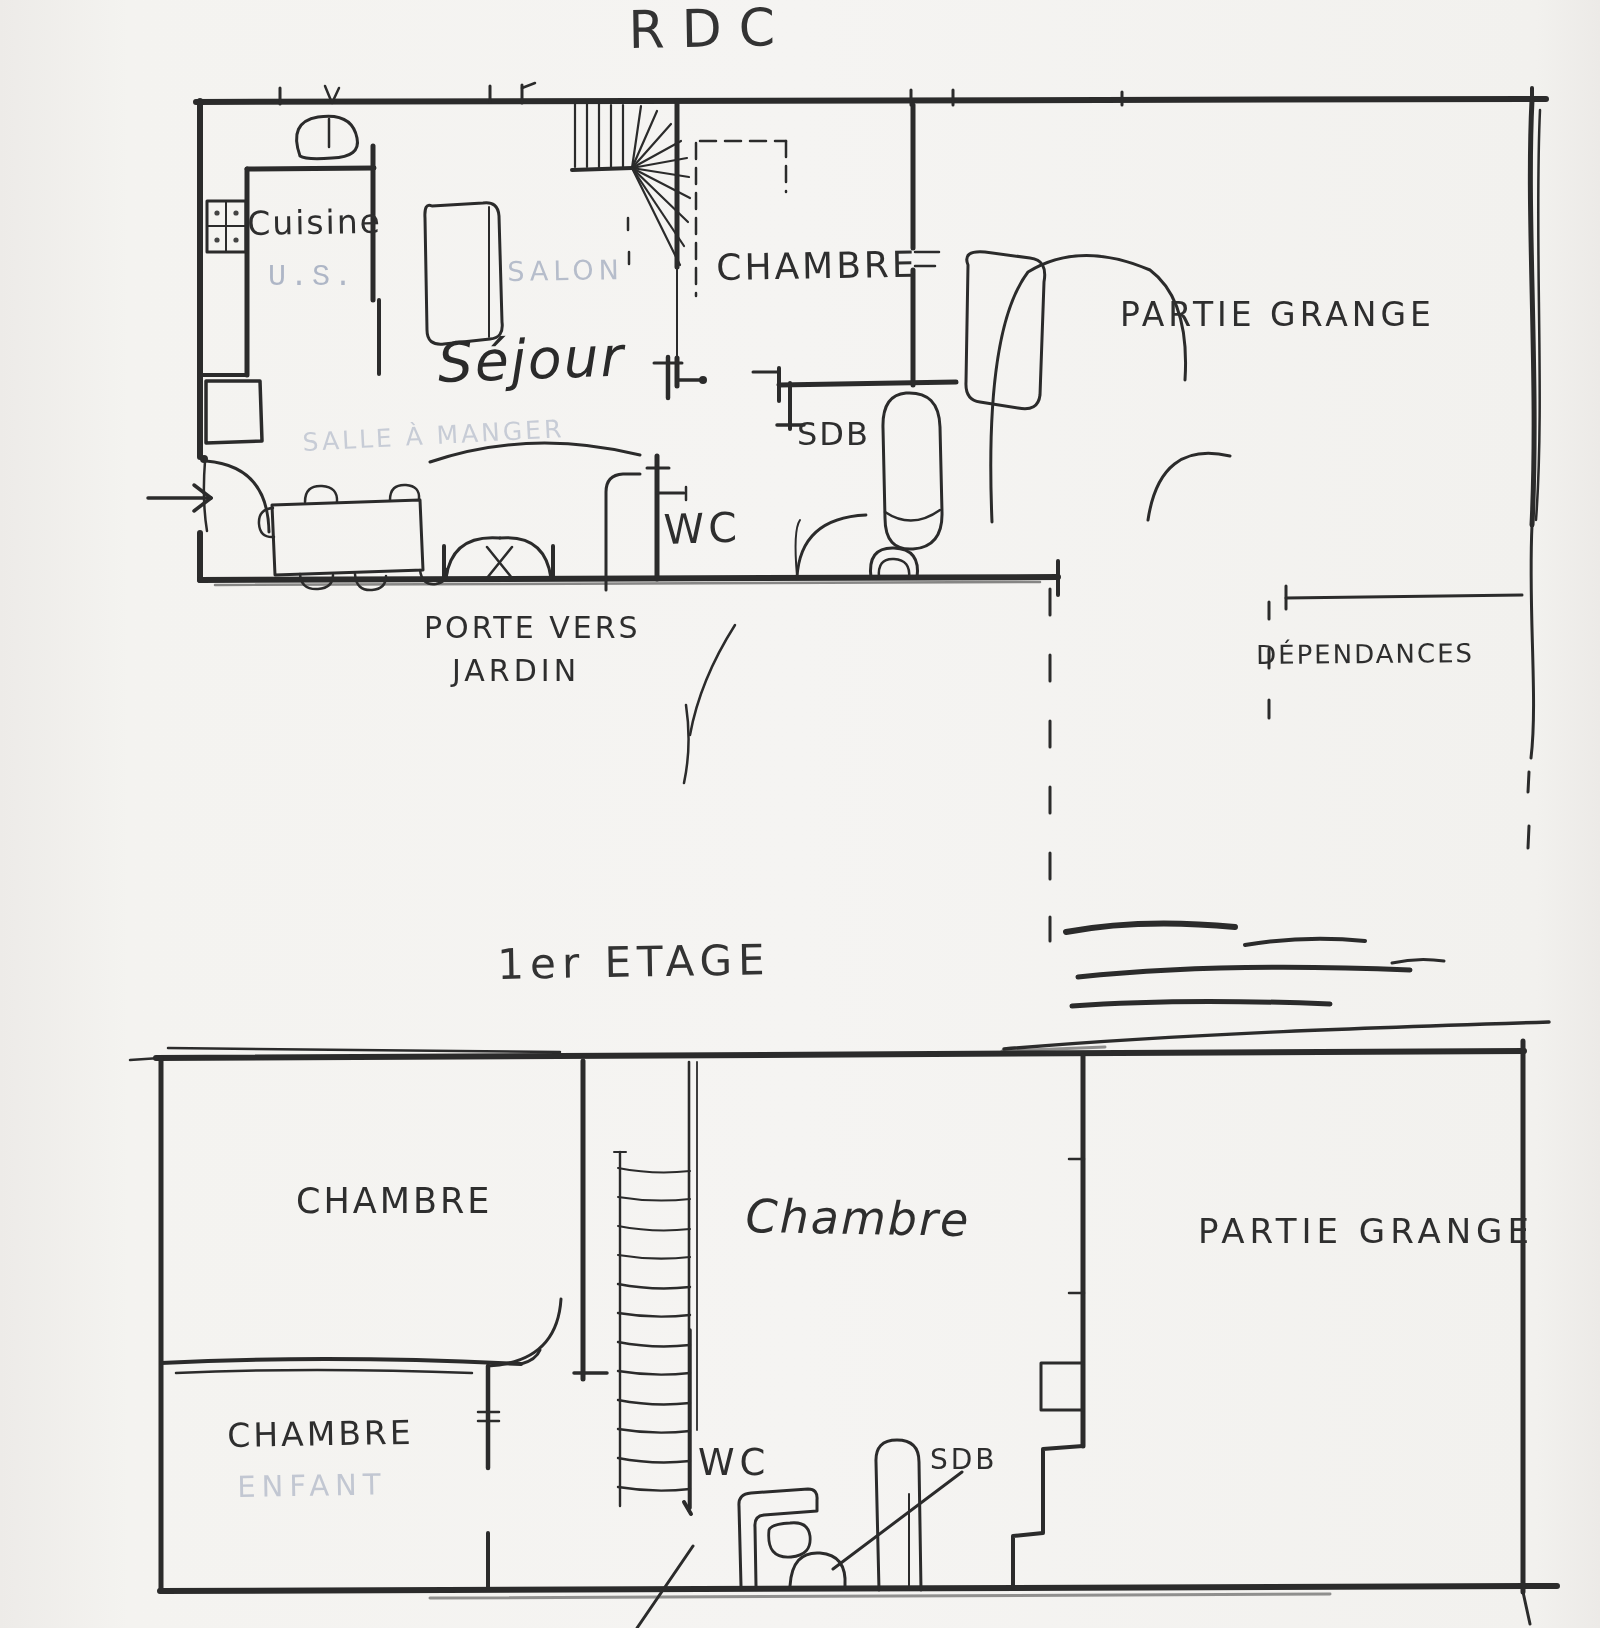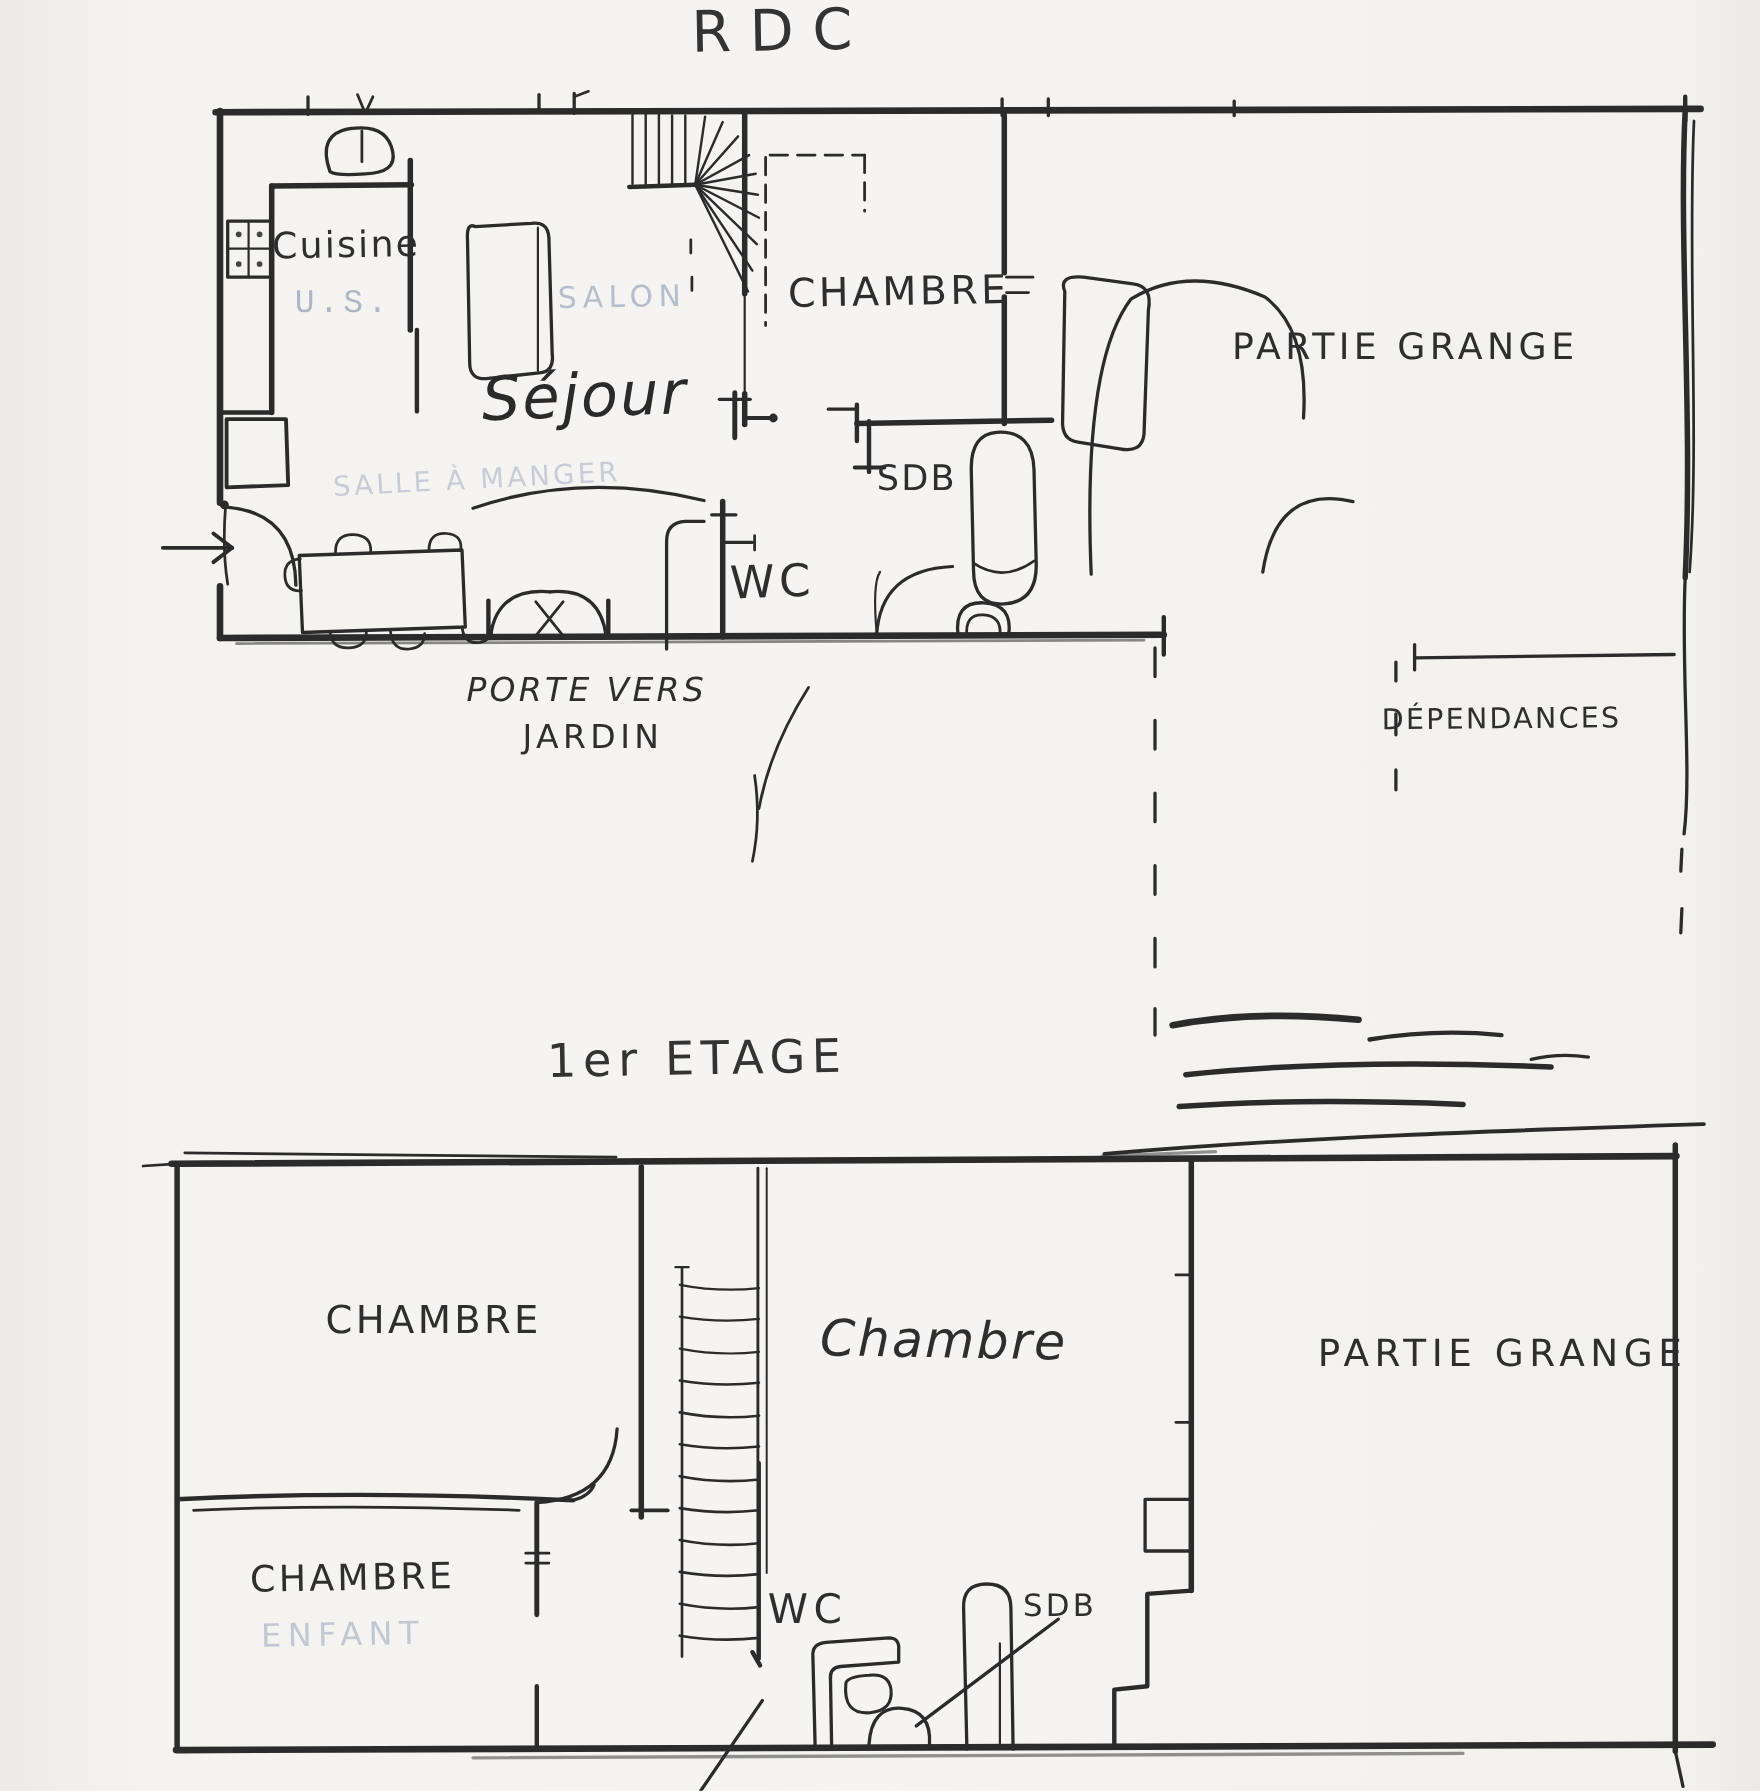--- a/index.html
+++ b/index.html
@@ -286,23 +286,23 @@
 <div class="lbl hand cursive" style="left:437px;top:336px;font-size:55px;letter-spacing:2px;transform:rotate(-2deg);color:#2a2a2a;">Séjour</div>
 
 <div class="lbl hand" style="left:716px;top:250px;font-size:36px;letter-spacing:3px;transform:rotate(-1deg);">CHAMBRE</div>
 
 <div class="lbl hand" style="left:797px;top:418px;font-size:32px;letter-spacing:2px;">SDB</div>
 
 <div class="lbl hand" style="left:663px;top:510px;font-size:41px;letter-spacing:4px;transform:rotate(-2deg);">WC</div>
 
 <div class="lbl hand" style="left:1120px;top:298px;font-size:33px;letter-spacing:4px;">PARTIE GRANGE</div>
 
-<div class="lbl hand" style="left:424px;top:613px;font-size:30px;letter-spacing:3px;font-style:italic;">PORTE VERS</div>
-
-<div class="lbl hand" style="left:452px;top:656px;font-size:30px;letter-spacing:4px;margin-left:23px;">JARDIN</div>
+<div class="lbl hand" style="left:424px;top:613px;font-size:30px;letter-spacing:3px;">PORTE VERS</div>
+
+<div class="lbl hand" style="left:452px;top:656px;font-size:30px;letter-spacing:4px;">JARDIN</div>
 
 <div class="lbl hand" style="left:1256px;top:642px;font-size:26px;letter-spacing:2px;transform:rotate(-0.5deg);">DÉPENDANCES</div>
 
 <div class="lbl hand faint" style="left:302px;top:430px;font-size:25px;letter-spacing:3px;color:#c7ccd6;transform:rotate(-3deg);">SALLE À MANGER</div>
 
 <div class="lbl hand" style="left:497px;top:944px;font-size:42px;letter-spacing:6px;transform:rotate(-1deg);color:#333;">1er ETAGE</div>
 
 <div class="lbl hand" style="left:296px;top:1184px;font-size:35px;letter-spacing:3px;">CHAMBRE</div>
 
 <div class="lbl hand cursive" style="left:746px;top:1193px;font-size:46px;letter-spacing:2px;transform:rotate(1deg);">Chambre</div>

